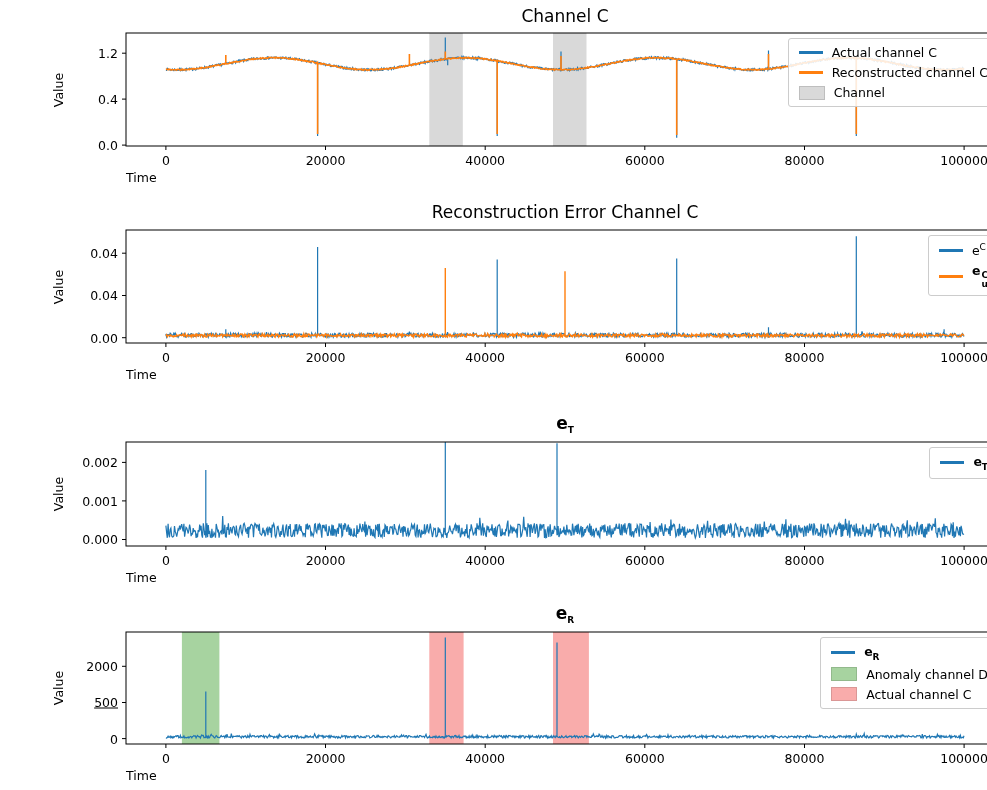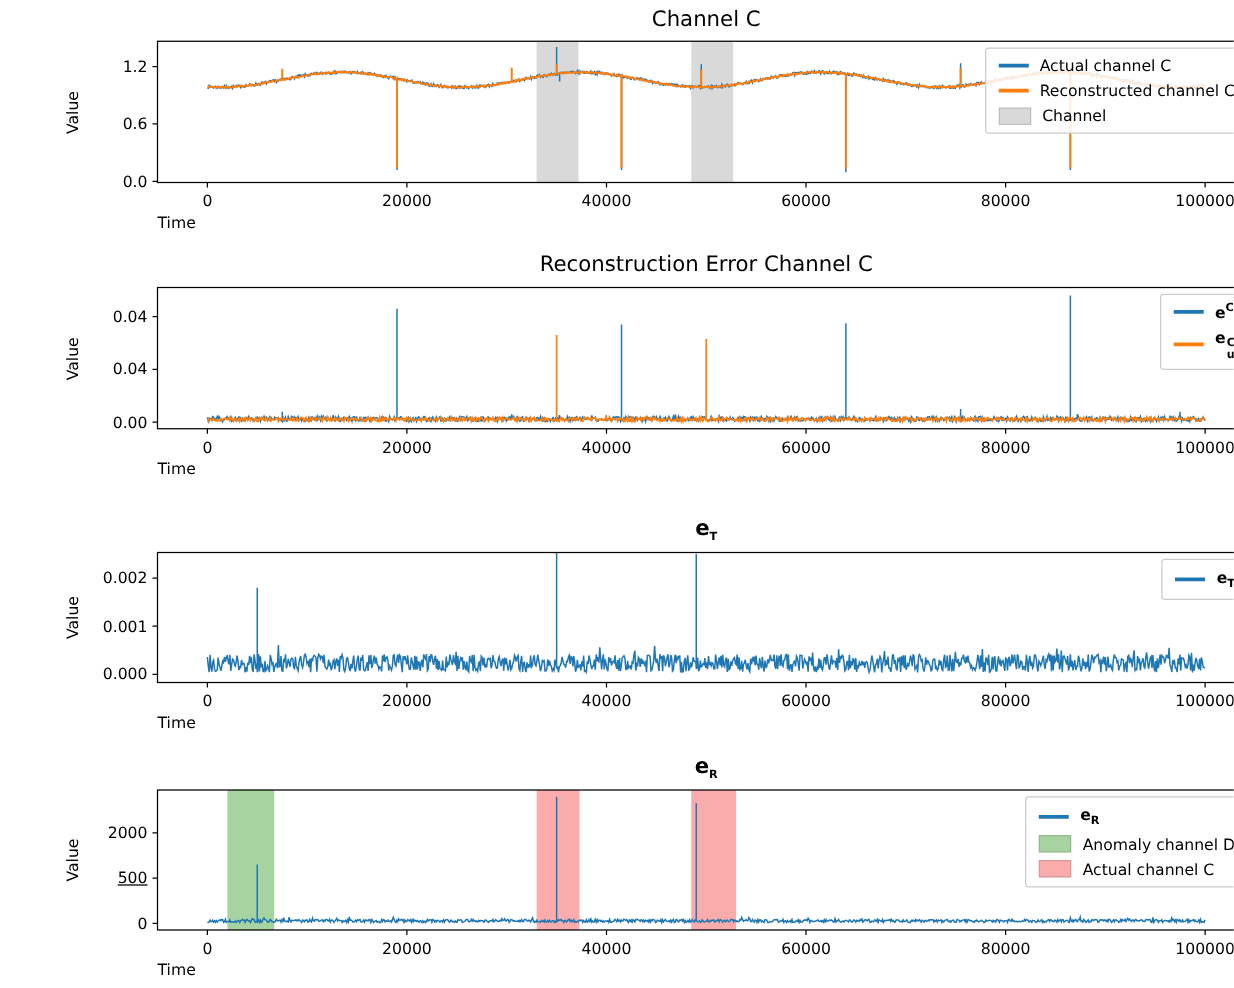--- a/index.html
+++ b/index.html
@@ -49,21 +49,21 @@
         <line x1="359.2" y1="113" x2="359.2" y2="117" stroke="#000000" stroke-width="1"></line>
         <line x1="518.8" y1="113" x2="518.8" y2="117" stroke="#000000" stroke-width="1"></line>
         <line x1="678.5" y1="113" x2="678.5" y2="117" stroke="#000000" stroke-width="1"></line>
         <line x1="838.1" y1="113" x2="838.1" y2="117" stroke="#000000" stroke-width="1"></line>
         <line x1="-4" y1="112.1" x2="0" y2="112.1" stroke="#000000" stroke-width="1"></line>
         <line x1="-4" y1="66.1" x2="0" y2="66.1" stroke="#000000" stroke-width="1"></line>
         <line x1="-4" y1="20.2" x2="0" y2="20.2" stroke="#000000" stroke-width="1"></line>
       </svg>
     <div>
         <div class="ytick" style="top: 145.081px;">0.0</div>
-        <div class="ytick" style="top: 99.1463px;">0.6</div>
+        <div class="ytick" style="top: 99.1463px;">0.4</div>
         <div class="ytick" style="top: 53.2114px;">1.2</div>
       </div>
     <div>
         <div class="xtick" style="left: 123.909px; top: 153px;">0</div>
         <div class="xtick" style="left: 283.545px; top: 153px;">20000</div>
         <div class="xtick" style="left: 443.182px; top: 153px;">40000</div>
         <div class="xtick" style="left: 602.818px; top: 153px;">60000</div>
         <div class="xtick" style="left: 762.455px; top: 153px;">80000</div>
         <div class="xtick" style="left: 922.091px; top: 153px;">100000</div>
       </div>
@@ -116,21 +116,21 @@
         <div class="xtick" style="left: 283.545px; top: 350px;">20000</div>
         <div class="xtick" style="left: 443.182px; top: 350px;">40000</div>
         <div class="xtick" style="left: 602.818px; top: 350px;">60000</div>
         <div class="xtick" style="left: 762.455px; top: 350px;">80000</div>
         <div class="xtick" style="left: 922.091px; top: 350px;">100000</div>
       </div>
     <div class="xlabel" style="top: 367px;">Time</div>
     <div class="legend" style="top: 235px;">
         <div class="legend-item">
           <span class="swatch-line" style="background: rgb(31, 119, 180);"></span>
-          <span style="font-weight: bold;"><span>e</span><sup>C</sup></span>
+          <span style="font-weight: normal;"><span>e</span><sup>C</sup></span>
         </div>
         <div class="legend-item">
           <span class="swatch-line" style="background: rgb(255, 127, 14);"></span>
           <span style="font-weight: bold;"><span>e</span><span class="subsup">
               <span>C</span>
               <span>u</span>
             </span></span>
         </div>
       </div>
   </section>

